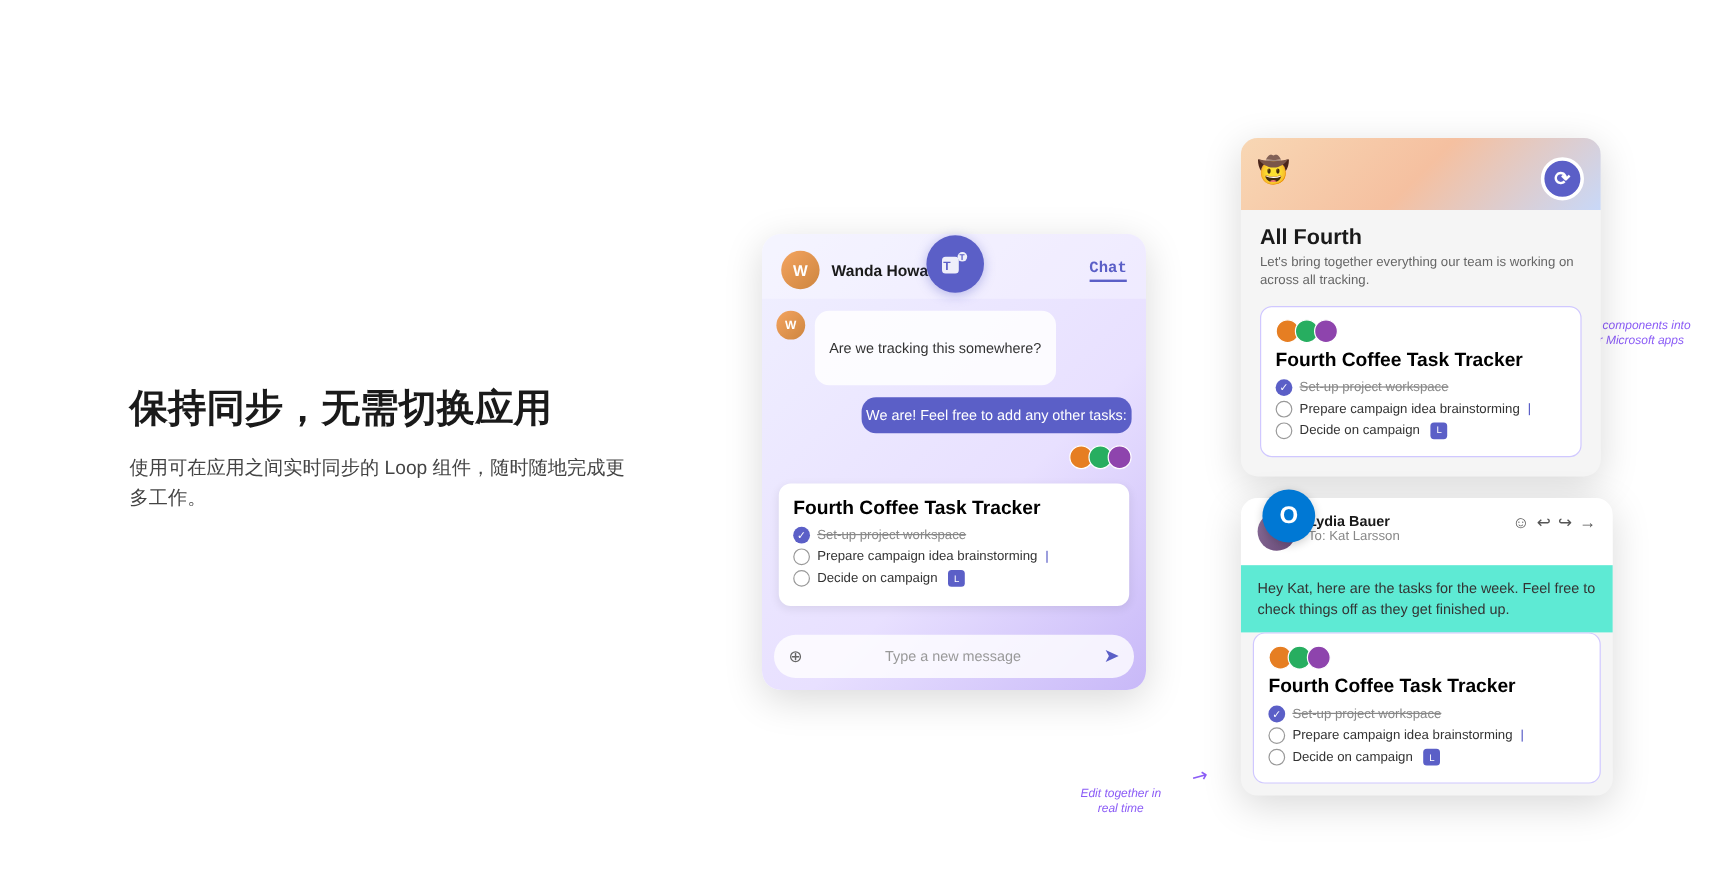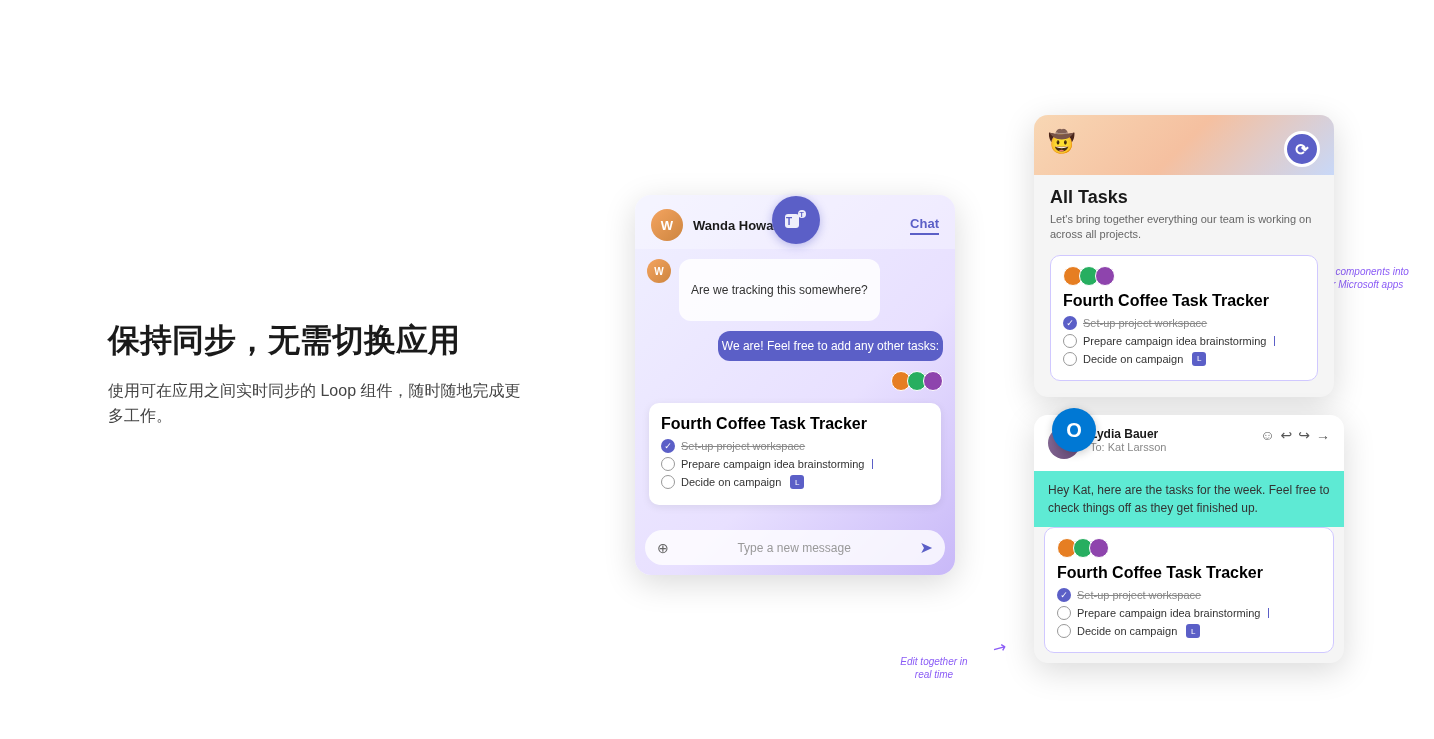--- a/index.html
+++ b/index.html
@@ -78,20 +78,21 @@
       font-weight: 600;
       color: #1a1a1a;
     }
     .chat-tab {
       margin-left: auto;
       font-size: 13px;
       font-weight: 600;
       color: #5b5fc7;
       border-bottom: 2px solid #5b5fc7;
       padding-bottom: 2px;
+      font-family: Liberation Mono, monospace;
     }
 
     .chat-body {
       padding: 10px 12px;
       display: flex;
       flex-direction: column;
       gap: 10px;
     }
 
     .chat-message-row {
@@ -469,22 +470,22 @@
 
     <div class="all-tasks-img-header">
 
       <div class="loop-badge" style="top:16px;right:14px;">
         <span style="color:white;font-size:16px;font-weight:bold;">⟳</span>
       </div>
 
       <span style="position:absolute;left:14px;top:14px;font-size:22px;">🤠</span>
     </div>
     <div class="all-tasks-content">
-      <div class="all-tasks-title">All Tasks</div>
-      <div class="all-tasks-subtitle">Let's bring together everything our team is working on across all projects.</div>
+      <div class="all-tasks-title">All Fourth</div>
+      <div class="all-tasks-subtitle">Let's bring together everything our team is working on across all tracking.</div>
 
       <div class="all-tasks-tracker">
         <div class="component-avatars" style="margin-bottom:6px;">
           <span class="mini-avatar av1"></span>
           <span class="mini-avatar av2"></span>
           <span class="mini-avatar av3"></span>
         </div>
         <div class="component-title">Fourth Coffee Task Tracker</div>
         <div class="task-item">
           <span class="task-check-done"></span>

